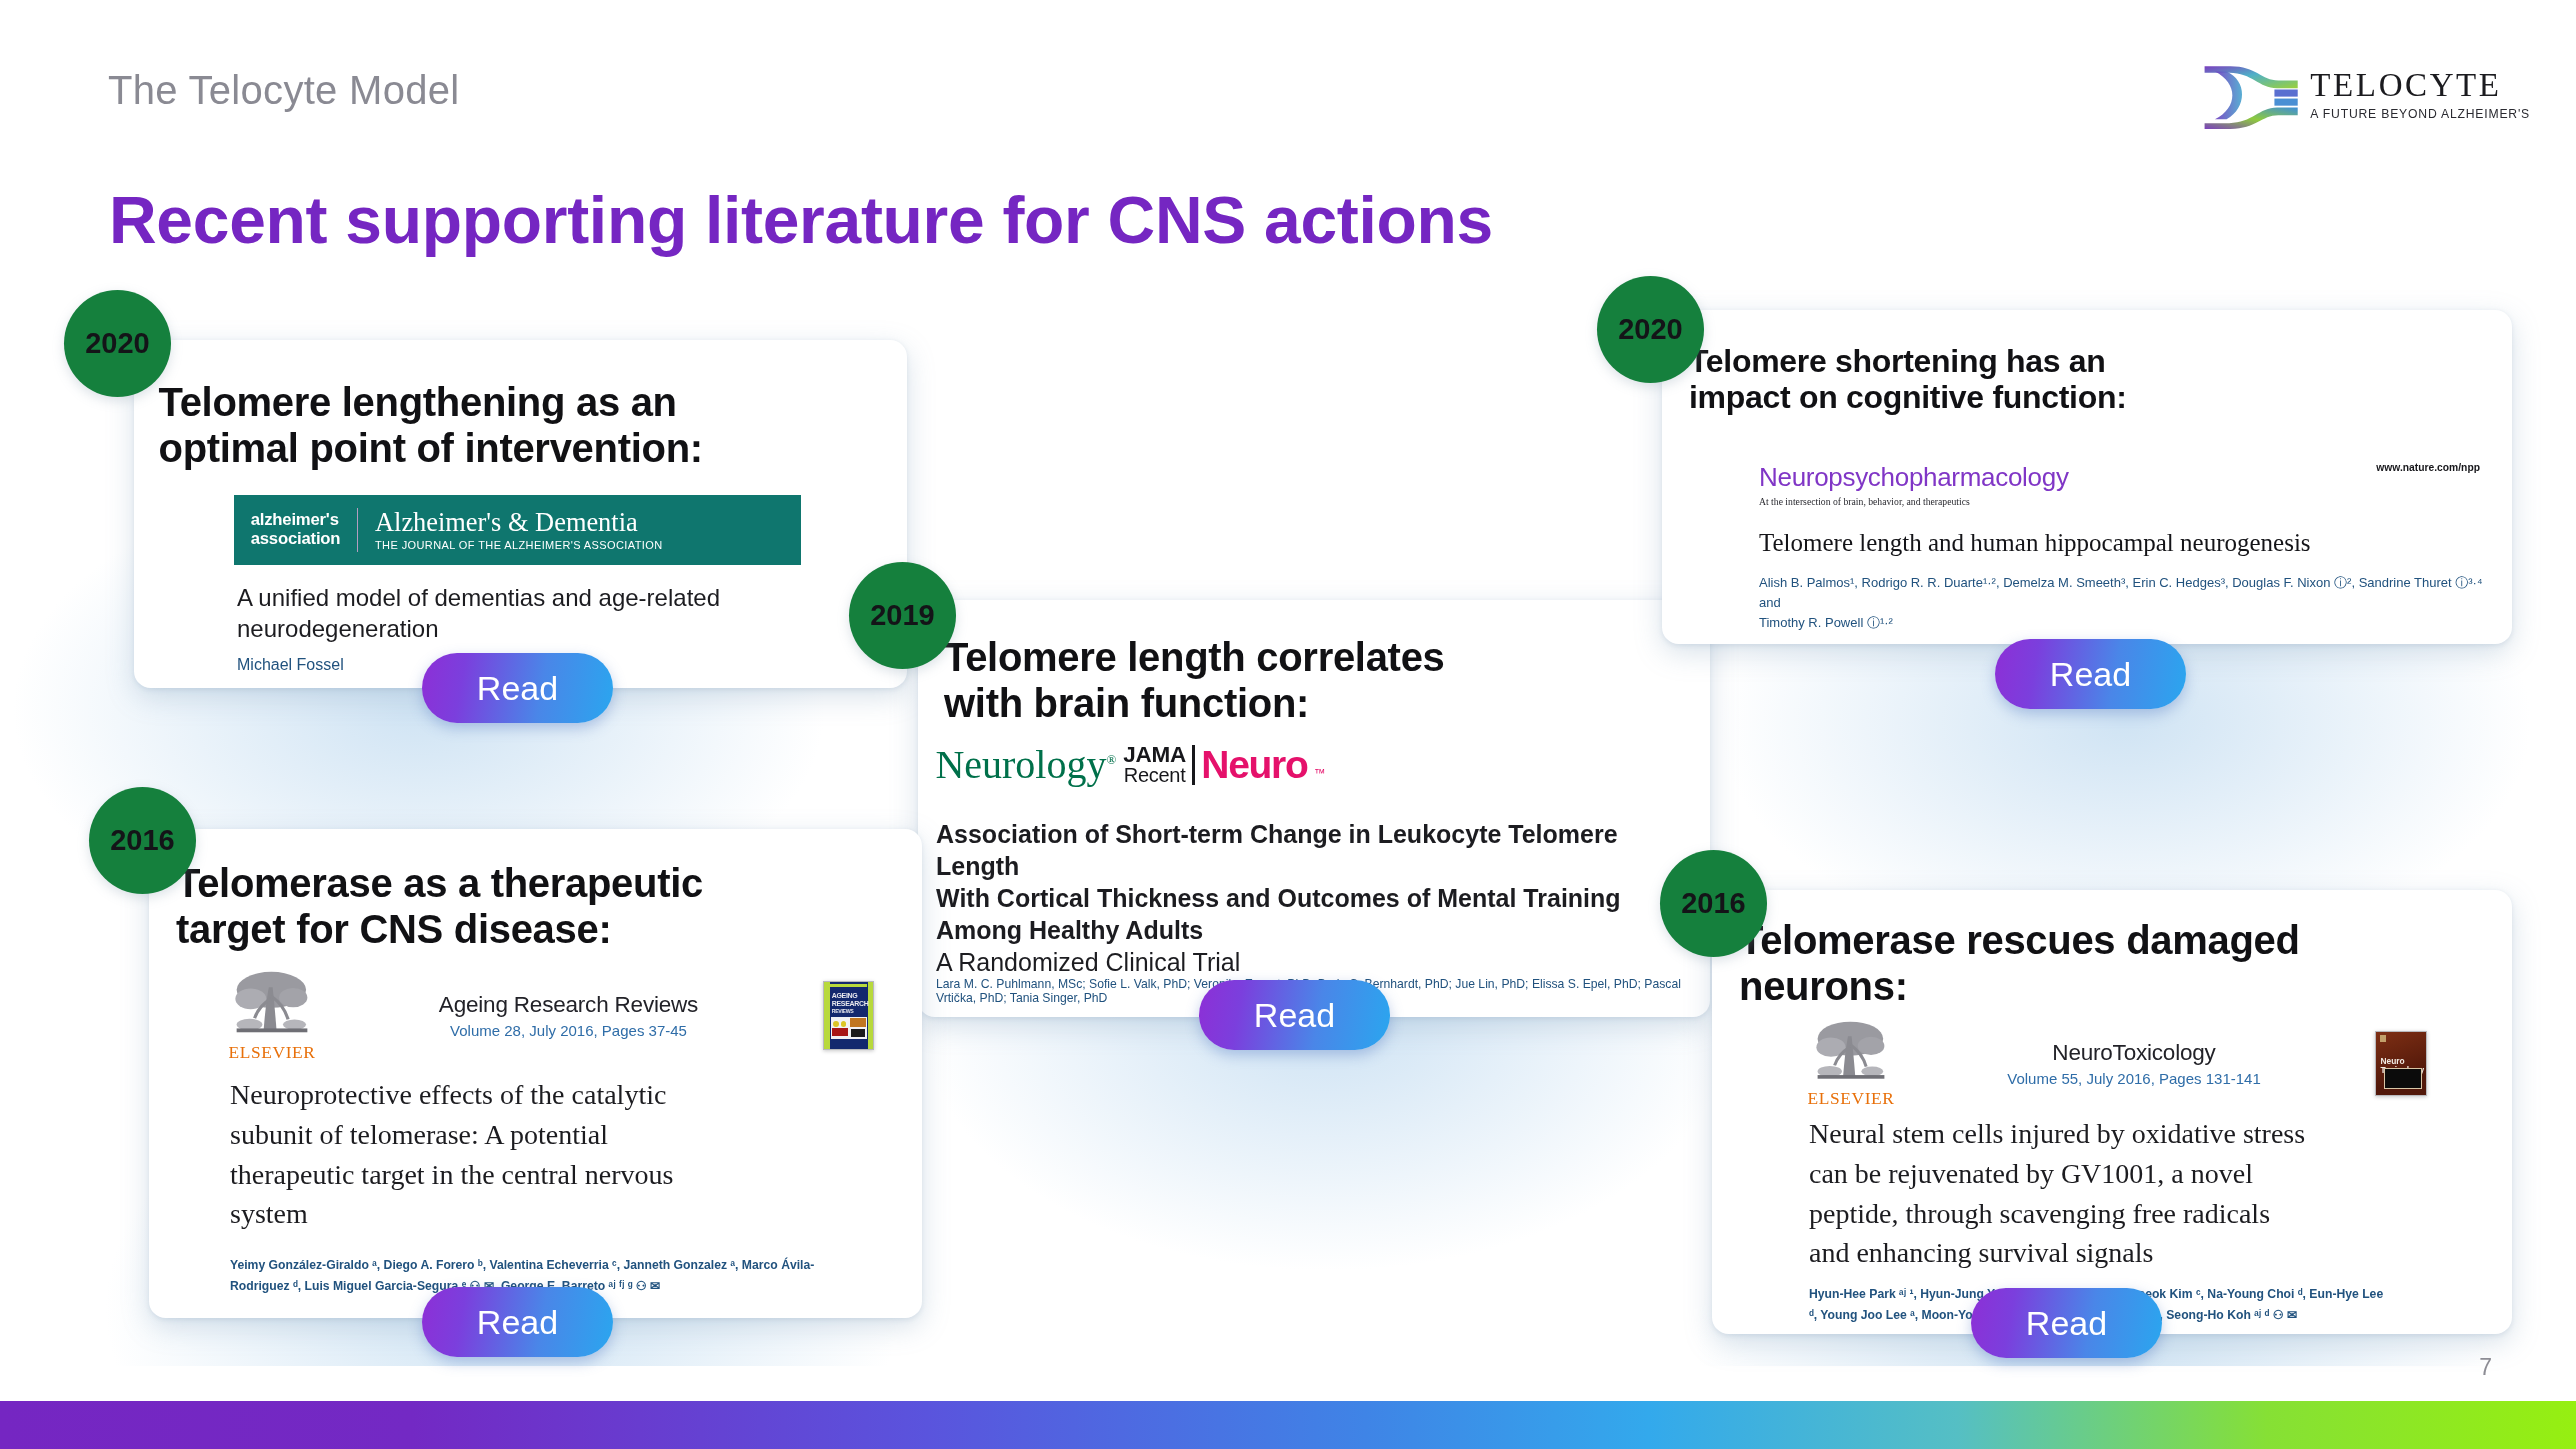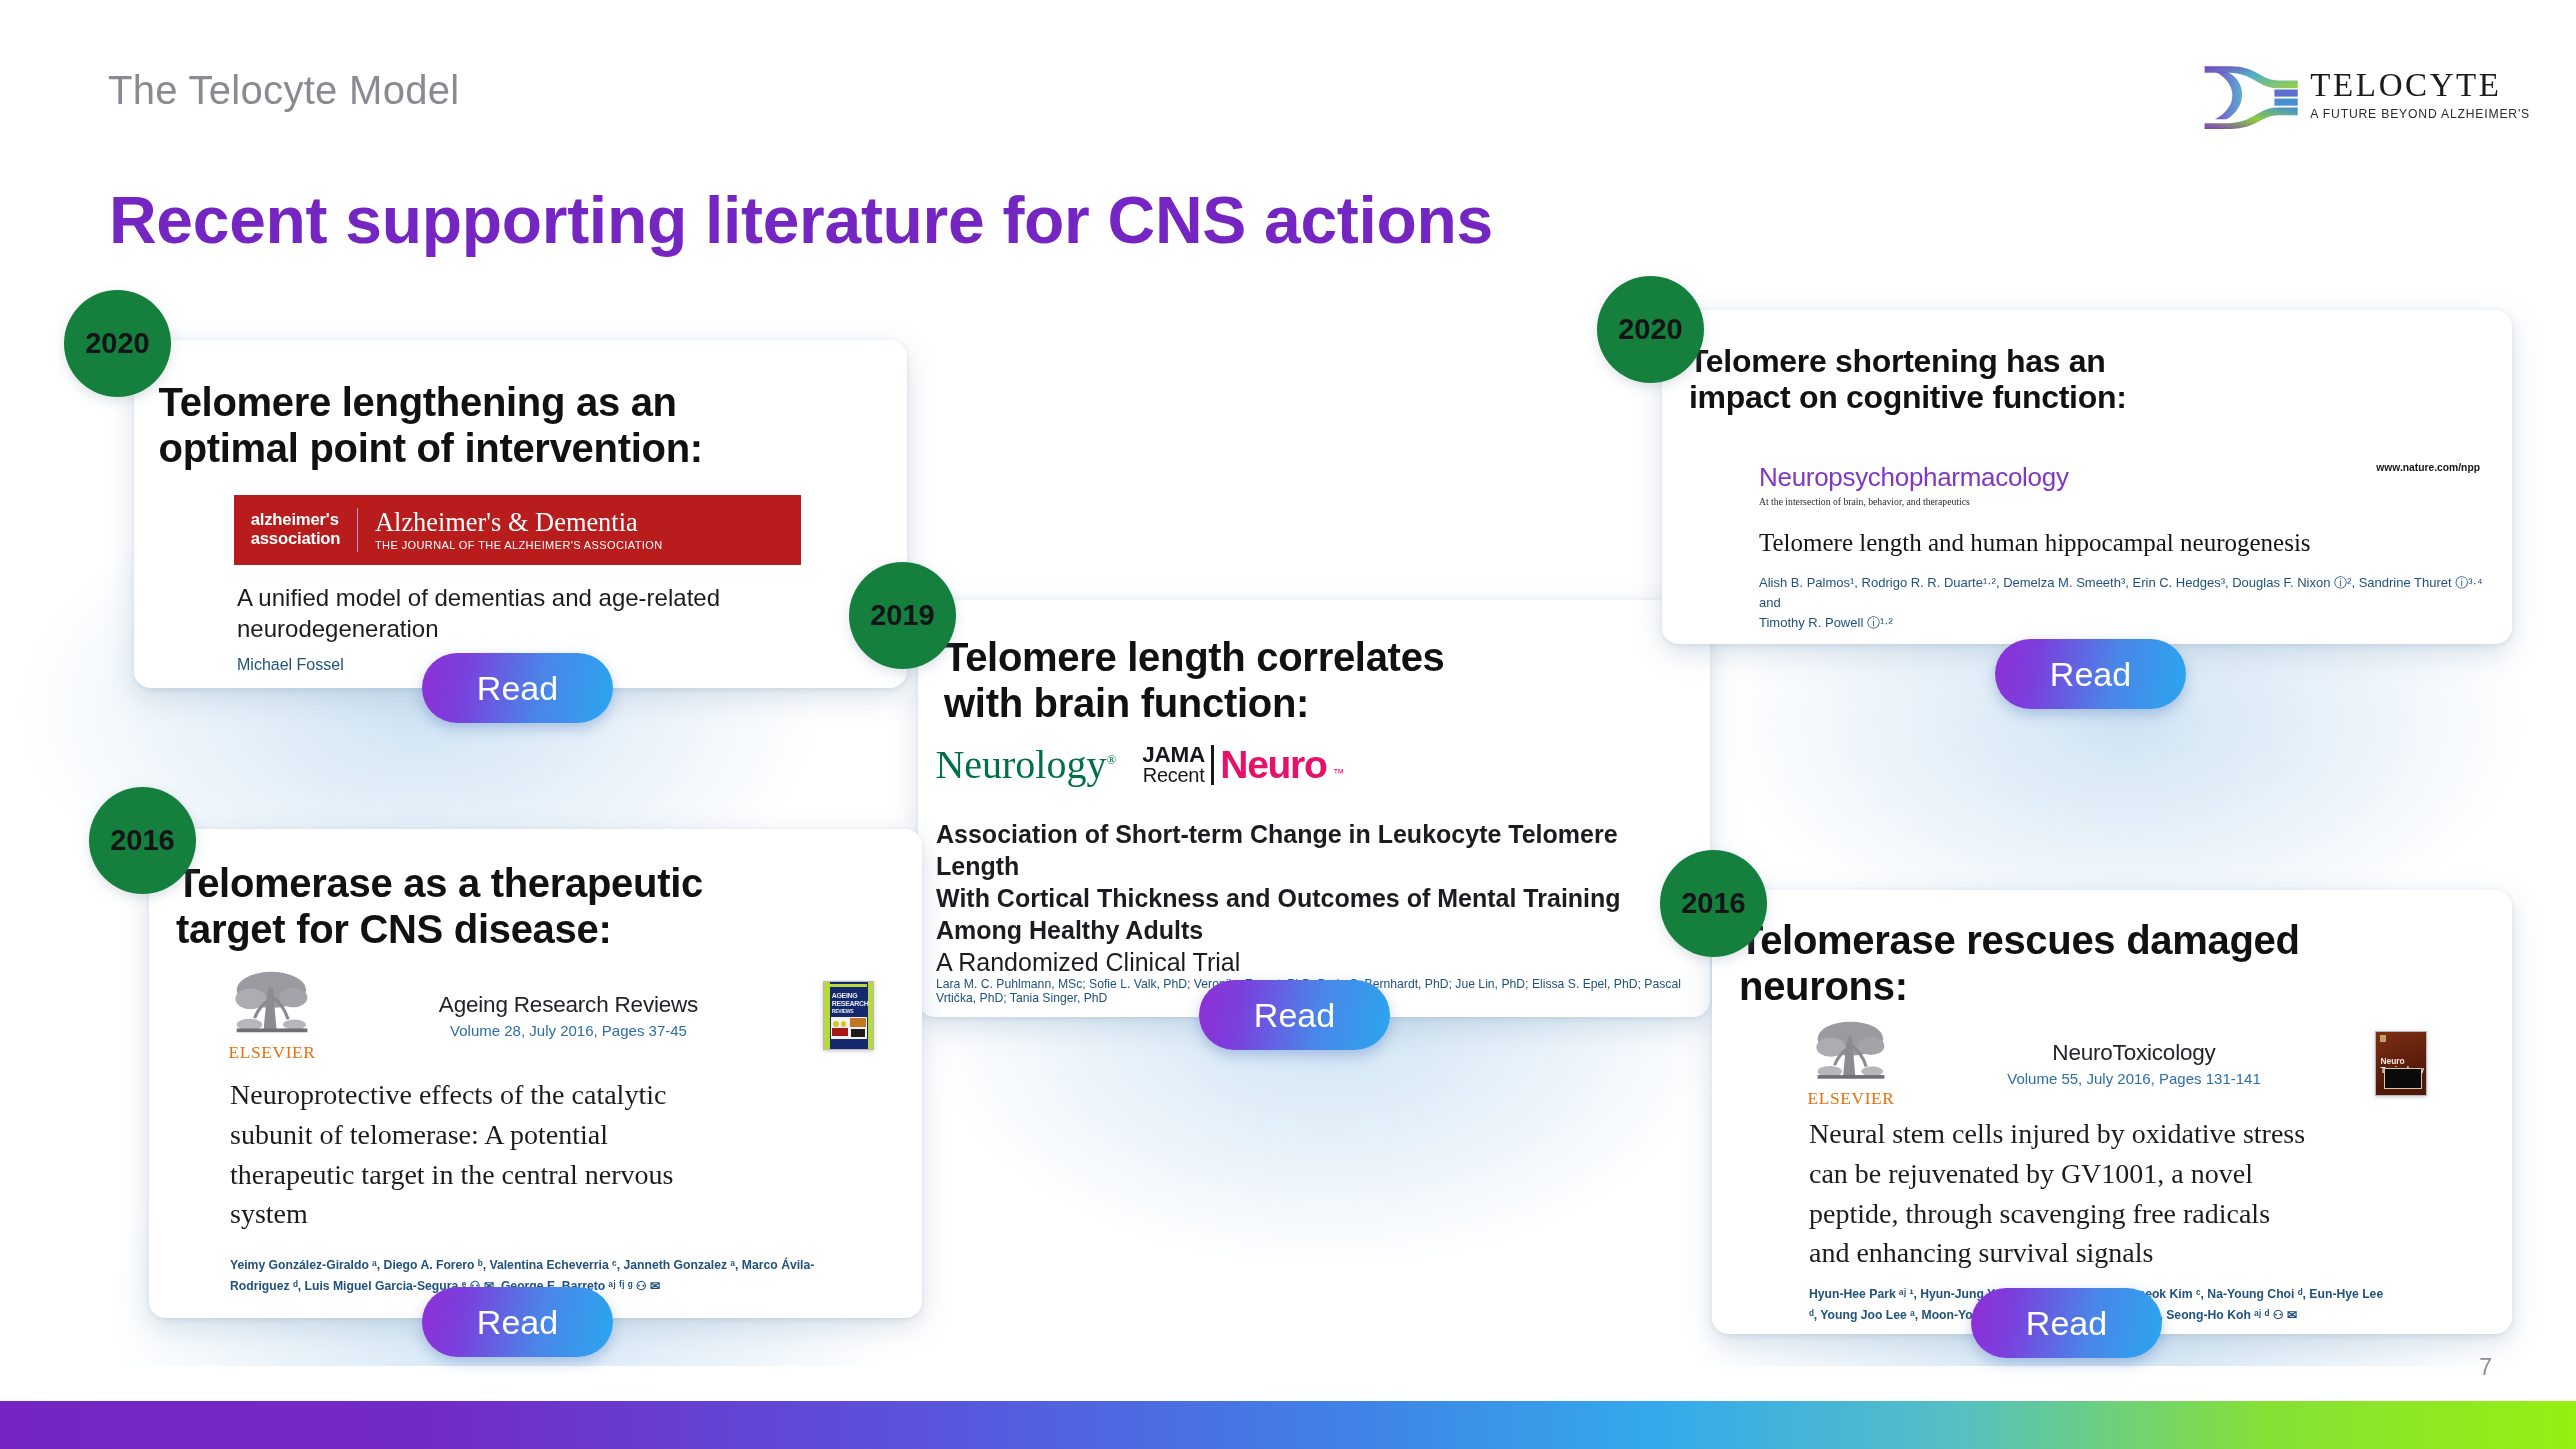--- a/index.html
+++ b/index.html
@@ -58,21 +58,21 @@
   .read-btn{
     position:absolute;width:191px;height:70px;border-radius:37px;
     background:linear-gradient(100deg,#8d2fd6 0%,#7b3fdd 22%,#4a86e8 62%,#2aa6ef 100%);
     color:#fff;font-size:34px;display:flex;align-items:center;justify-content:center;
     z-index:7;box-shadow:0 5.2px 14px rgba(70,110,190,.35);border:none;cursor:pointer;
     font-family:"Liberation Sans",sans-serif;
   }
 
   
   .ad-banner{
-    background:#b91c1c;display:flex;align-items:center;color:#fff;
+    background:#0f766e;display:flex;align-items:center;color:#fff;
     padding:0 0 0 16.7px;box-sizing:border-box;
   }
   .ad-left{font-size:16.7px;font-weight:bold;line-height:1.12;letter-spacing:-0.2px;}
   .ad-div{width:1.3px;background:#b39dc0;height:64%;margin:0 16.7px;}
   .ad-right-top{font-family:"Liberation Serif",serif;font-size:26.4px;line-height:1;}
   .ad-right-bot{font-size:11px;letter-spacing:0.4px;margin-top:4.5px;}
 
   .paper-title{color:#1c1c20;line-height:1.3;}
   .paper-authors{color:#21527e;}
 
@@ -176,21 +176,21 @@
 
 <div class="badge" style="left:849px;top:562px;">
   <span>2019</span>
 </div>
 <div class="card" style="left:918px;top:600px;width:792px;height:417px;">
   <div class="card-title" style="position:absolute;left:26px;top:35px;font-size:40px;width:760px;">
     <div>Telomere length correlates</div>
     <div>with brain function:</div>
   </div>
 
-  <div style="position:absolute;left:17.4px;top:143px;display:flex;align-items:center;gap:26px;">
+  <div style="position:absolute;left:17.4px;top:143px;display:flex;align-items:center;gap:7px;">
     <span class="neurology"><span>Neurology</span><sup style="font-size:13px">®</sup></span>
     <span class="jama-blk">
       <span class="jama-txt">
         <span class="jama-1">JAMA</span>
         <span class="jama-2">Recent</span>
       </span>
       <span class="jama-bar"></span>
       <span class="jama-open">Neuro</span>
         <span style="font-size:11.6px;color:#e5116b;align-self:flex-end;padding-bottom:7.7px;">™</span>
     </span>

